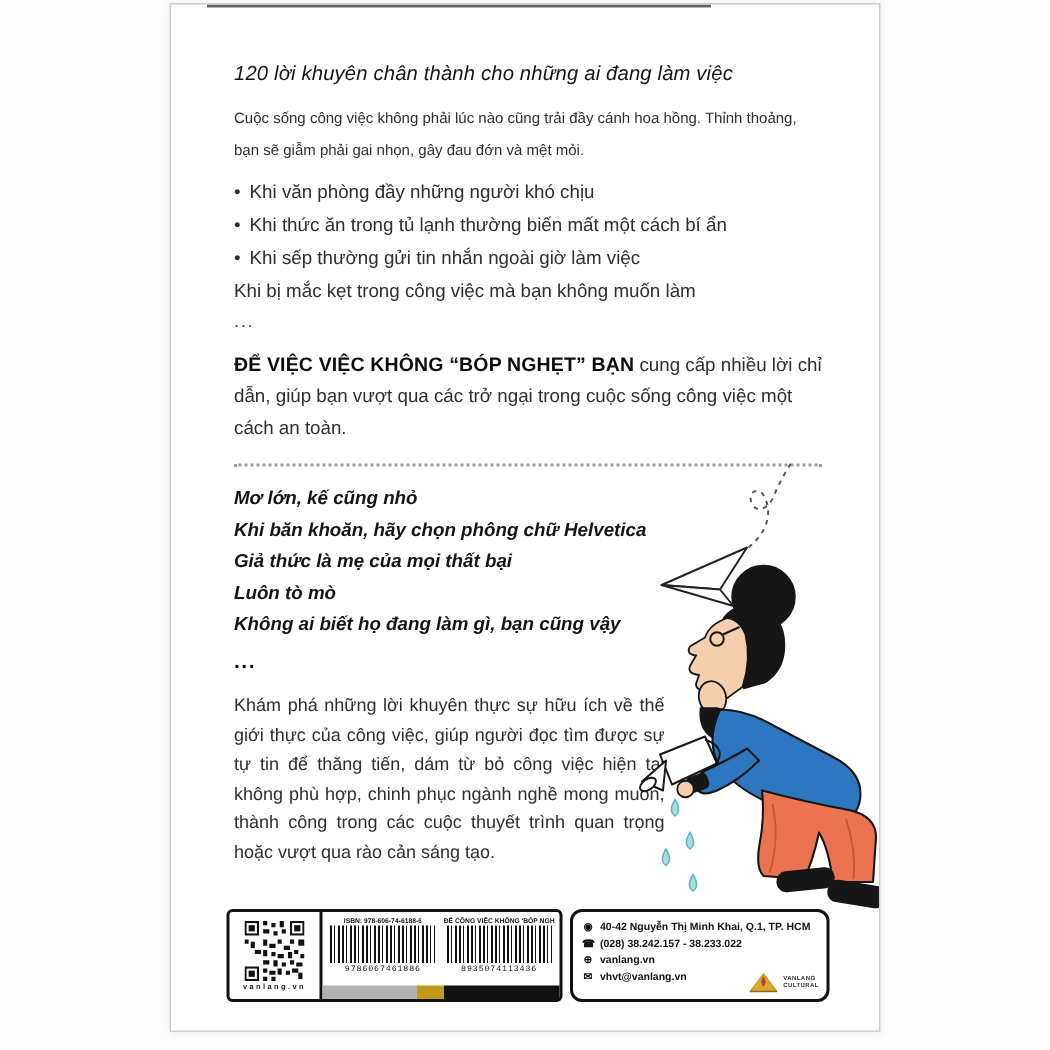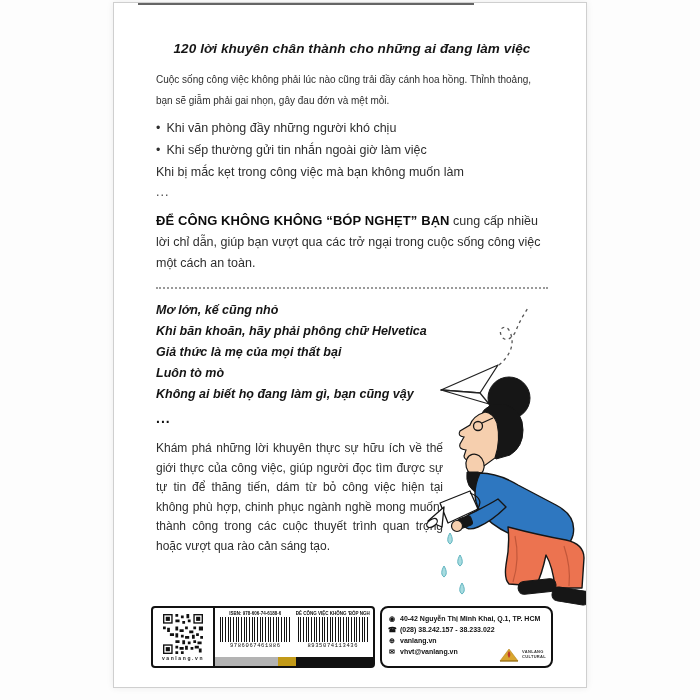--- a/index.html
+++ b/index.html
@@ -3,21 +3,21 @@
 <meta charset="utf-8">
 <style>
   html,body{margin:0;padding:0;width:700px;height:700px;background:#fdfdfd;overflow:hidden;
             font-family:"Liberation Sans",sans-serif;-webkit-font-smoothing:antialiased;}
   .page{position:relative;width:700px;height:700px;}
   .cover{position:absolute;left:113px;top:2px;width:472px;height:684px;background:#ffffff;
          border:1px solid #cfcfcf;box-shadow:0 0 7px rgba(0,0,0,.07);overflow:hidden;}
   .top-edge{position:absolute;top:0;left:24px;width:336px;height:2px;background:#4a4a4a;opacity:.85;}
 
   .content{position:absolute;left:42px;top:38px;width:392px;color:#333;}
-  .tagline{font-size:13.5px;font-weight:bold;font-style:italic;color:#151515;margin:0 0 13px 0;letter-spacing:.1px;text-align:center;}
+  .tagline{font-size:13.5px;font-weight:normal;font-style:italic;color:#151515;margin:0 0 13px 0;letter-spacing:.1px;}
   .intro{font-size:10px;line-height:21px;margin:0 0 6px 0;color:#2e2e2e;}
   .bullets{list-style:none;margin:0;padding:0;}
   .bullets li{font-size:12.5px;line-height:22px;color:#2e2e2e;}
   .bullets .marker{margin-right:6px;}
   .ellipsis{font-size:12.5px;line-height:18px;color:#444;letter-spacing:1px;}
   .ellipsis.bold{font-weight:bold;font-size:14px;color:#111;margin-top:4px;}
   .highlight{font-size:12.5px;line-height:21px;margin:9px 0 0 0;color:#2e2e2e;}
   .highlight strong{font-size:13px;color:#0d0d0d;letter-spacing:.1px;}
   .dotted-divider{border:none;border-top:2px dotted #9a9a9a;margin:13px 0 11px 0;width:392px;}
   .quotes div{font-size:12.5px;font-weight:bold;font-style:italic;color:#141414;line-height:21px;max-width:330px;}
@@ -66,29 +66,30 @@
 
 <div class="page">
   <div class="cover">
     <div class="top-edge"></div>
 
     <div class="content">
       <h1 class="tagline">120 lời khuyên chân thành cho những ai đang làm việc</h1>
       <p class="intro">Cuộc sống công việc không phải lúc nào cũng trải đầy cánh hoa hồng. Thỉnh thoảng, bạn sẽ giẫm phải gai nhọn, gây đau đớn và mệt mỏi.</p>
       <ul class="bullets">
         <li><span class="marker">•</span><span>Khi văn phòng đầy những người khó chịu</span></li>
+        <li><span class="marker">•</span><span>Khi thức ăn trong tủ lạnh thường biến mất một cách bí ẩn</span></li>
         <li><span class="marker">•</span><span>Khi sếp thường gửi tin nhắn ngoài giờ làm việc</span></li>
         <li><span class="marker">Khi bị mắc kẹt trong công việc mà bạn không muốn làm</span></li>
       </ul>
       <div class="ellipsis">...</div>
-      <p class="highlight"><strong>ĐỂ CÔNG KHÔNG KHÔNG “BÓP NGHẸT” BẠN</strong><span> cung cấp nhiều lời chỉ dẫn, giúp bạn vượt qua các trở ngại trong cuộc sống công việc một cách an toàn.</span></p>
+      <p class="highlight"><strong>ĐỂ VIỆC VIỆC KHÔNG “BÓP NGHẸT” BẠN</strong><span> cung cấp nhiều lời chỉ dẫn, giúp bạn vượt qua các trở ngại trong cuộc sống công việc một cách an toàn.</span></p>
       <div class="dotted-divider"></div>
       <div class="quotes">
         <div>Mơ lớn, kế cũng nhỏ</div>
-        <div>Khi băn khoăn, hãy phải phông chữ Helvetica</div>
+        <div>Khi băn khoăn, hãy chọn phông chữ Helvetica</div>
         <div>Giả thức là mẹ của mọi thất bại</div>
         <div>Luôn tò mò</div>
         <div>Không ai biết họ đang làm gì, bạn cũng vậy</div>
       </div>
       <div class="ellipsis bold">...</div>
       <p class="outro">Khám phá những lời khuyên thực sự hữu ích về thế giới thực của công việc, giúp người đọc tìm được sự tự tin để thăng tiến, dám từ bỏ công việc hiện tại không phù hợp, chinh phục ngành nghề mong muốn, thành công trong các cuộc thuyết trình quan trọng hoặc vượt qua rào cản sáng tạo.</p>
     </div>
 
     <svg class="illustration" viewBox="0 0 172 330" aria-hidden="true">
       <path class="trail" d="M85,70 C97,60 101,48 96,37 C93,29 84,32 87,40 C90,48 99,45 103,33 C106,26 110,19 114,13"></path>

